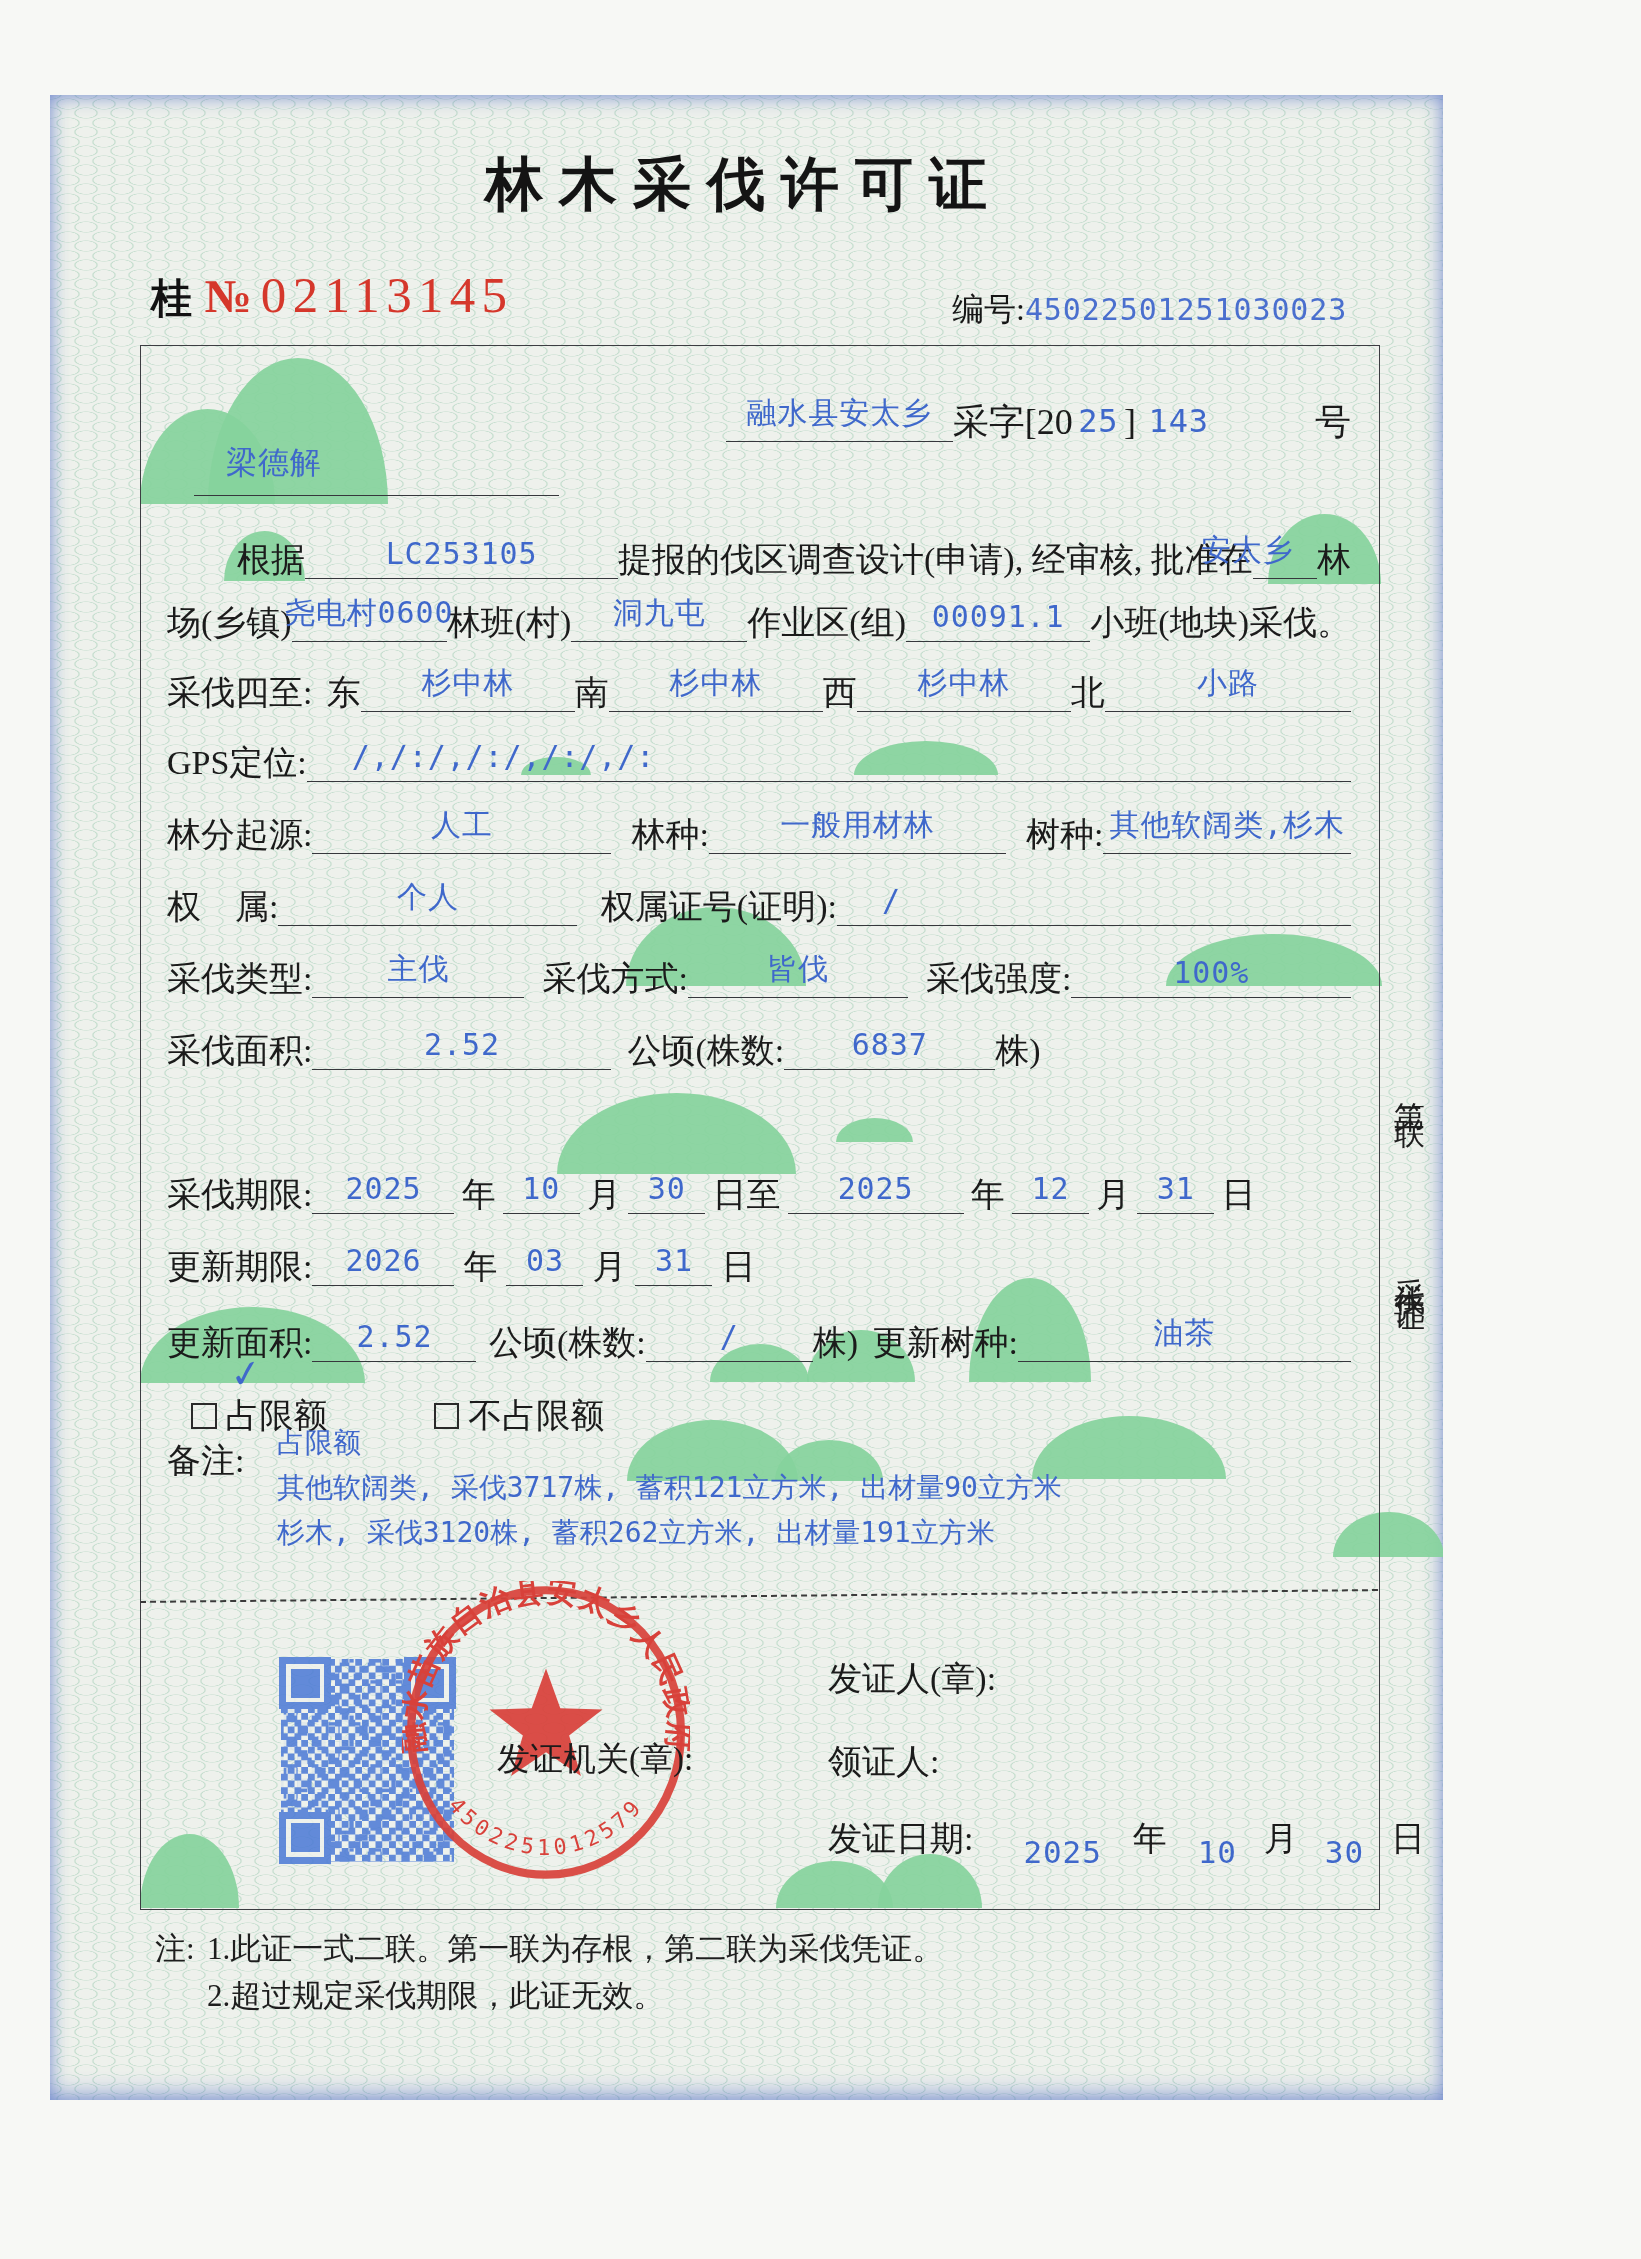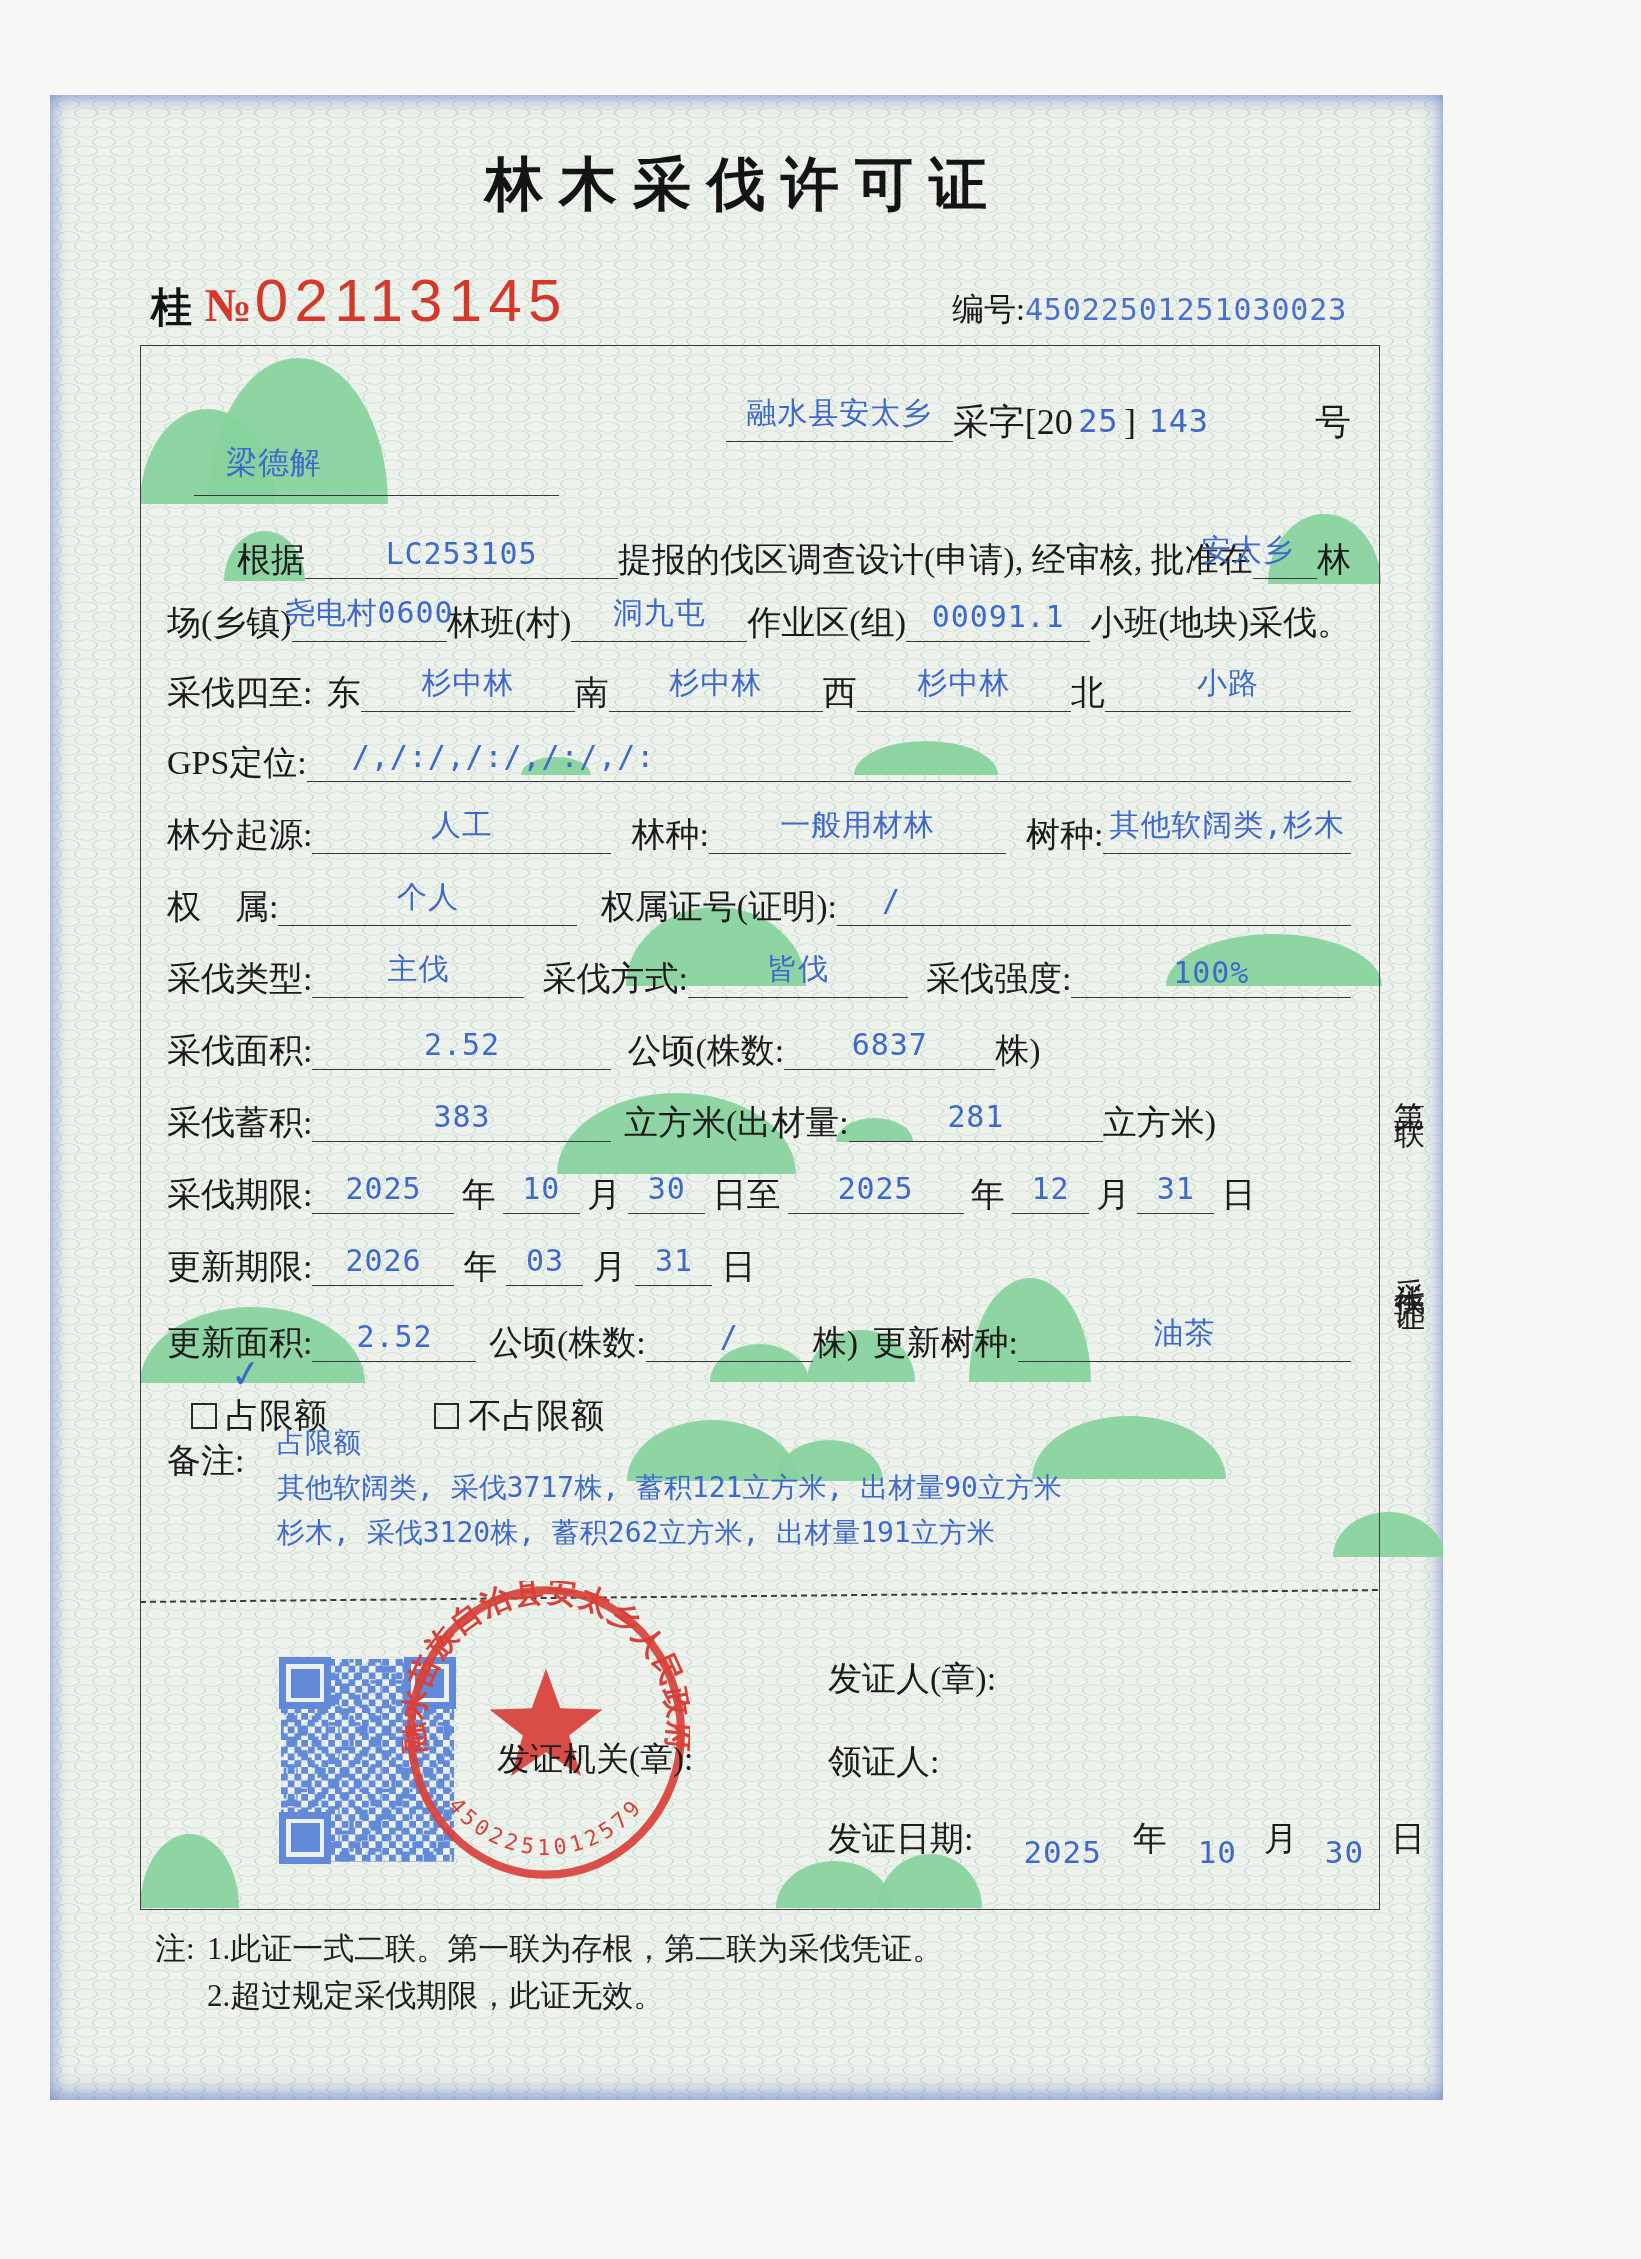--- a/index.html
+++ b/index.html
@@ -20,22 +20,22 @@
       inset -10.8px 0 20px -10.8px rgba(85,115,200,.50);
   }
   .hills{position:absolute;left:50px;top:95px;width:1393px;height:2005px;overflow:hidden;z-index:1;pointer-events:none;}
   .hill{position:absolute;background:#86d29c;opacity:.92;border-radius:50% 50% 0 0 / 100% 100% 0 0;}
   
   .title{position:absolute;left:744px;top:146px;transform:translateX(-50%);
          font-size:58px;font-weight:700;letter-spacing:16px;color:#141414;white-space:nowrap;z-index:3;}
   .serial-row{position:absolute;left:151px;top:266px;display:flex;align-items:baseline;z-index:3;}
   .serial-prefix{font-size:41px;font-weight:700;color:#121212;}
   .serial-mark{font-size:47px;font-weight:700;color:#d5372b;margin-left:12.6px;}
-  .serial-number{font-size:60px;color:#d5372b;font-family:Liberation Sans, sans-serif;
-                 letter-spacing:6.3px;margin-left:3px;}
+  .serial-number{font-size:51px;color:#d5372b;font-family:Liberation Serif, serif;
+                 letter-spacing:6.3px;margin-left:9px;}
   .code-row{position:absolute;left:952px;top:288px;display:flex;align-items:baseline;z-index:3;}
   .code-label{font-size:32px;color:#161616;}
   .code-value{font-size:30px;color:#4a6fce;font-family:"DejaVu Sans Mono","Liberation Mono",monospace;letter-spacing:0.9px;}
   
   .formbox{position:absolute;left:140px;top:345px;width:1238px;height:1563px;border:1.8px solid #3c3d42;z-index:2;}
   .row{position:absolute;left:167px;width:1184px;display:flex;align-items:flex-end;z-index:3;}
   .lb{font-size:34px;color:#1b1b1b;white-space:nowrap;line-height:1.12;flex-shrink:0;}
   .lb.pre{white-space:pre;}
   .lb40{font-size:36px;}
   .seg{position:relative;display:inline-block;height:45px;border-bottom:1.8px solid #36373c;flex-shrink:0;}
@@ -251,31 +251,20 @@
     <span class="seg" style="width:299px">
       <span class="v">2.52</span>
     </span>
     <span class="lb" style="margin-left:16px">公顷(株数:</span>
     <span class="seg" style="width:211px">
       <span class="v">6837</span>
     </span>
     <span class="lb">株)</span>
   </div>
 
-  <div class="row" style="top:1096px">
-    <span class="lb">采伐蓄积:</span>
-    <span class="seg" style="width:299px">
-      <span class="v">383</span>
-    </span>
-    <span class="lb" style="margin-left:12.6px">立方米(出材量:</span>
-    <span class="seg" style="width:254px">
-      <span class="v">281</span>
-    </span>
-    <span class="lb">立方米)</span>
-  </div>
 
   <div class="row" style="top:1168px">
     <span class="lb">采伐期限:</span>
     <span class="seg" style="width:142px">
       <span class="v">2025</span>
     </span>
     <span class="lb" style="margin:0 7.2px">年</span>
     <span class="seg" style="width:77px">
       <span class="v">10</span>
     </span>

